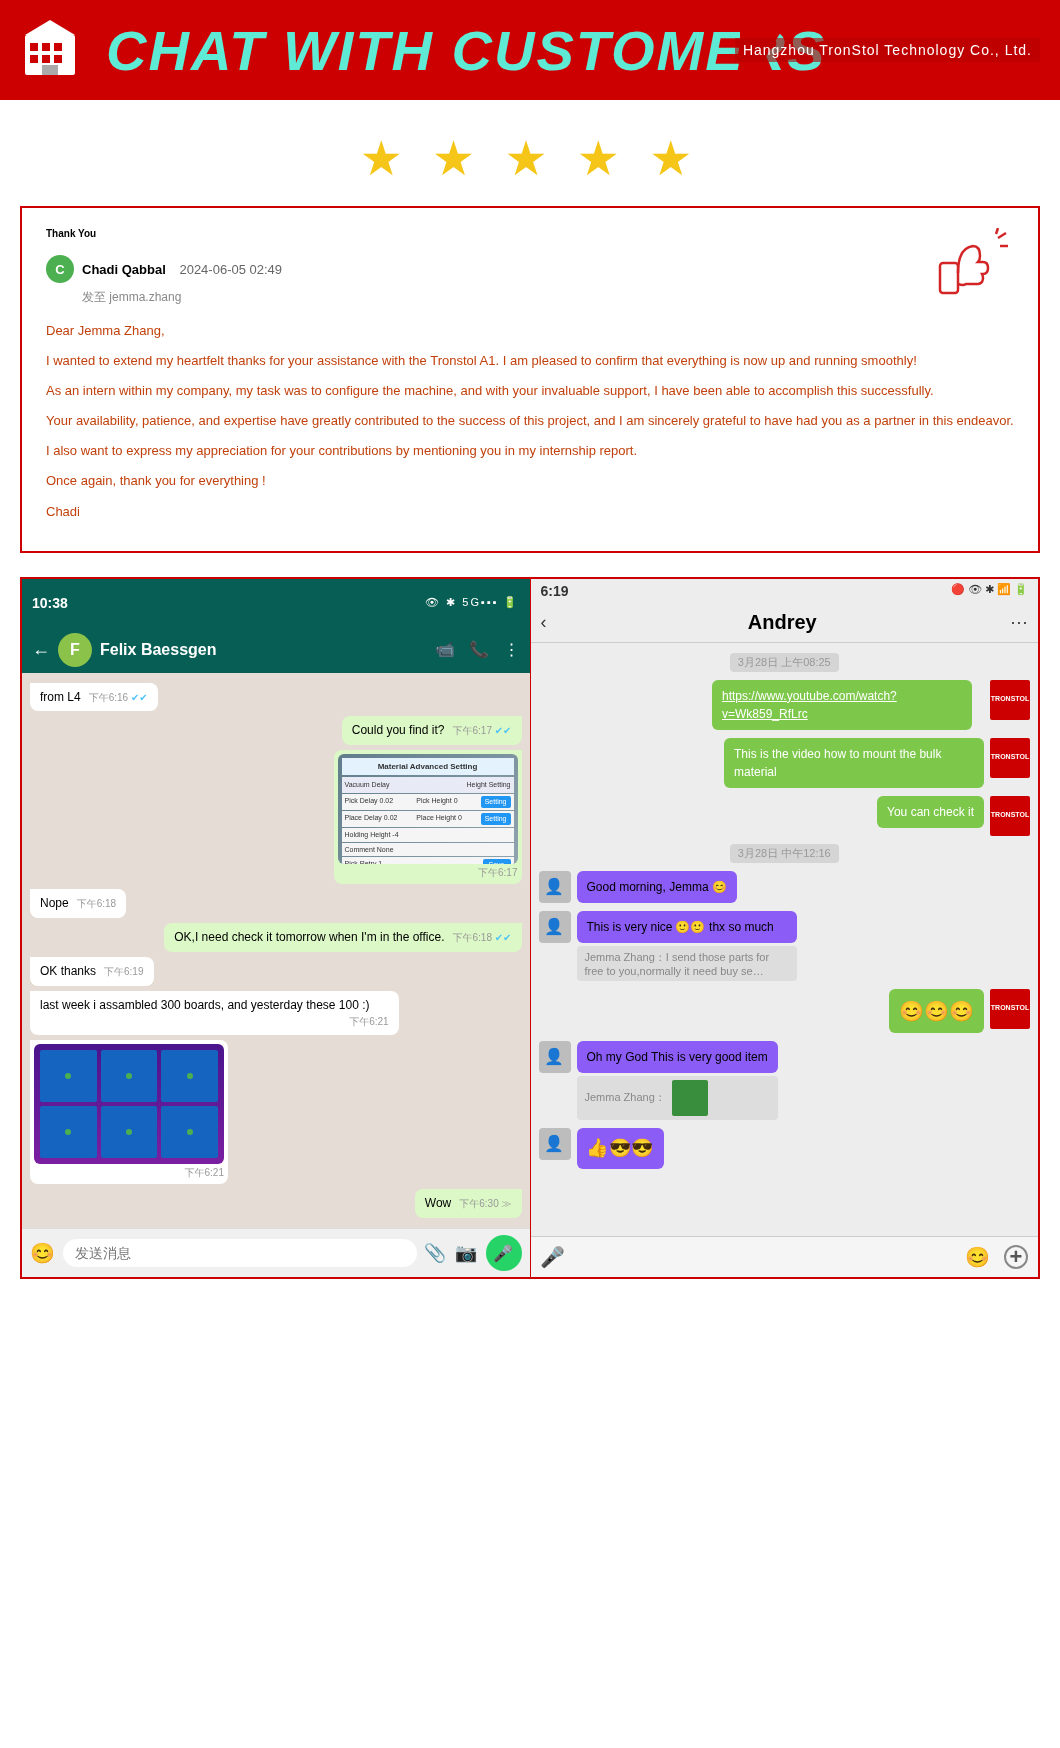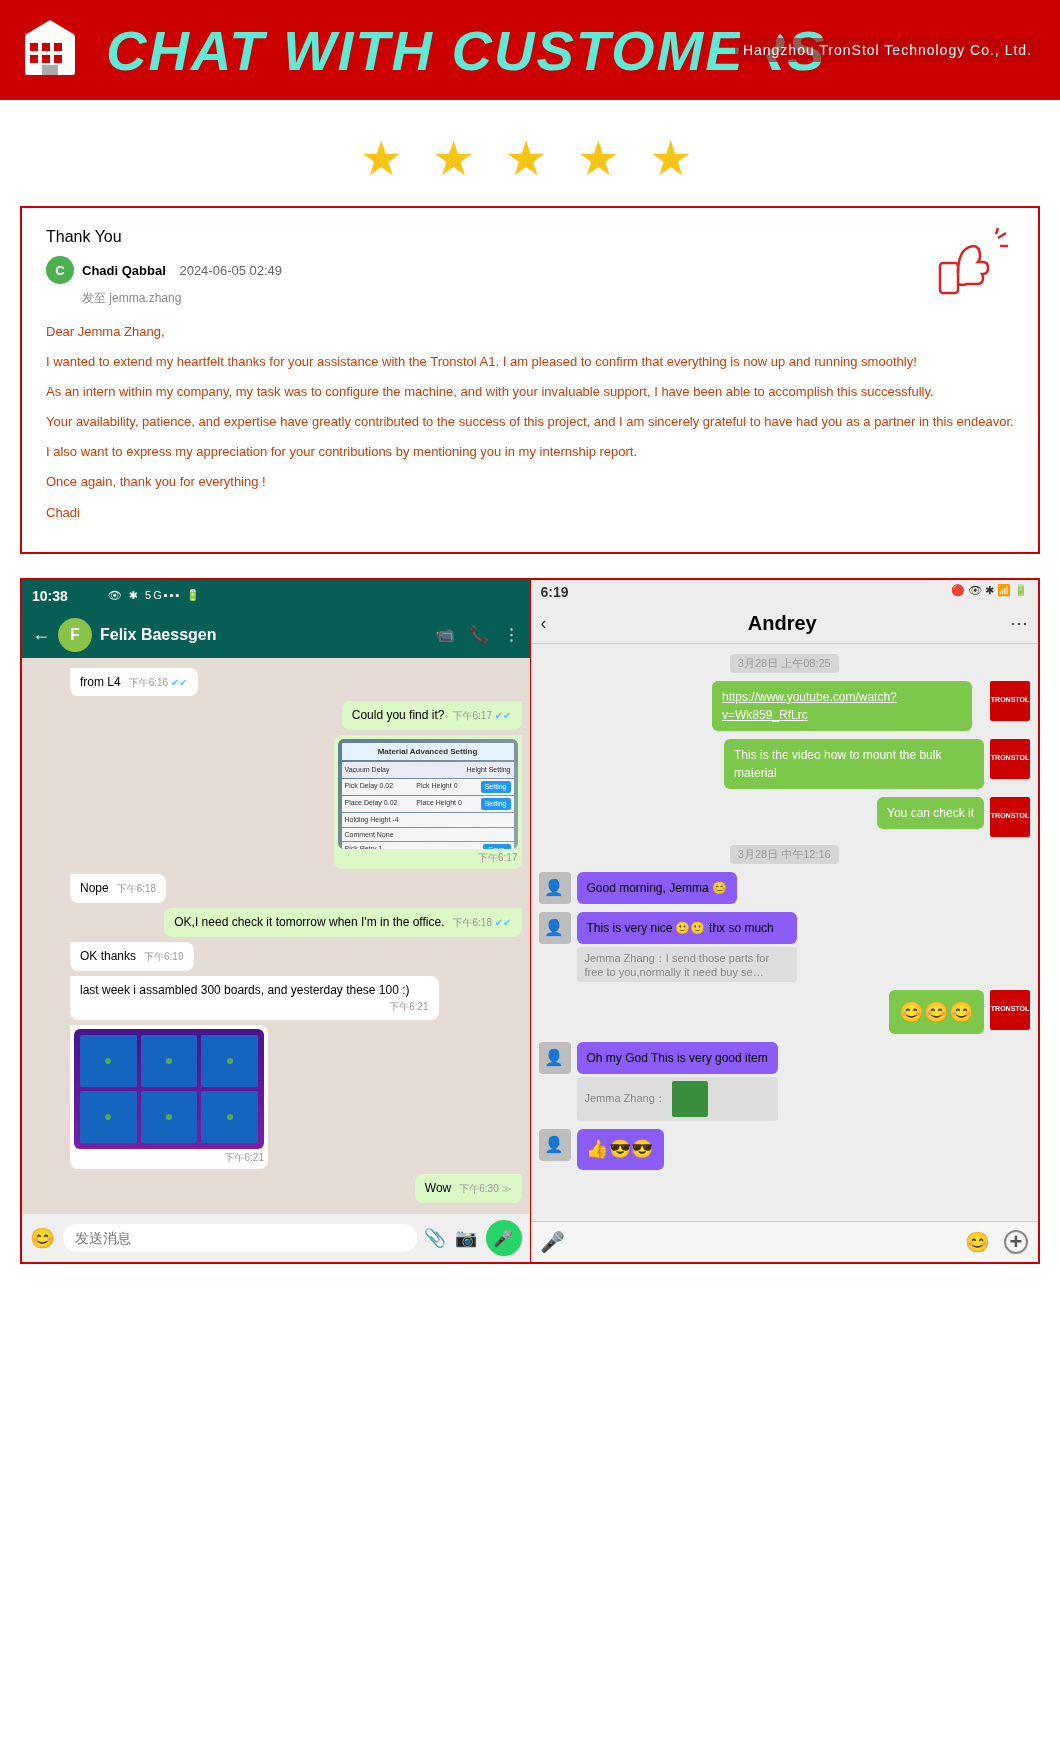--- a/index.html
+++ b/index.html
@@ -67,23 +67,23 @@
 
     
     .thank-you-card {
       border: 2px solid #cc0000;
       margin: 0 20px 24px;
       padding: 20px 24px;
       position: relative;
       background: #fff;
     }
     .thank-you-title {
-      font-size: 16px;
-      font-weight: normal;
-      margin-bottom: 10px;
+      font-size: 10px;
+      font-weight: bold;
+      margin-bottom: 16px;
     }
     .sender-row {
       display: flex;
       align-items: center;
       margin-bottom: 6px;
     }
     .sender-avatar {
       width: 28px;
       height: 28px;
       background: #4caf50;
@@ -142,23 +142,23 @@
       flex: 1;
       border-right: 1px solid #cc0000;
       background: #e5ddd5;
       display: flex;
       flex-direction: column;
       font-size: 13px;
     }
     .phone-status-bar {
       background: #075e54;
       color: #fff;
-      padding: 8px 10px;
-      display: flex;
-      justify-content: flex-start;
+      padding: 16px 10px;
+      display: flex;
+      justify-content: space-between;
       align-items: center;
       font-size: 12px;
       gap: 40px;
     }
     .phone-time { font-weight: bold; font-size: 14px; }
     .phone-icons { font-size: 11px; letter-spacing: 2px; }
     .chat-header-bar {
       background: #075e54;
       color: #fff;
       padding: 6px 10px;
@@ -197,21 +197,20 @@
       border-radius: 8px;
       font-size: 12px;
       line-height: 1.4;
       position: relative;
       word-break: break-word;
     }
     .msg-received {
       background: #fff;
       align-self: flex-start;
       border-top-left-radius: 0;
-      margin-left: 40px;
     }
     .msg-sent {
       background: #dcf8c6;
       align-self: flex-end;
       border-top-right-radius: 0;
     }
     .msg-time {
       font-size: 10px;
       color: #999;
       margin-left: 8px;

